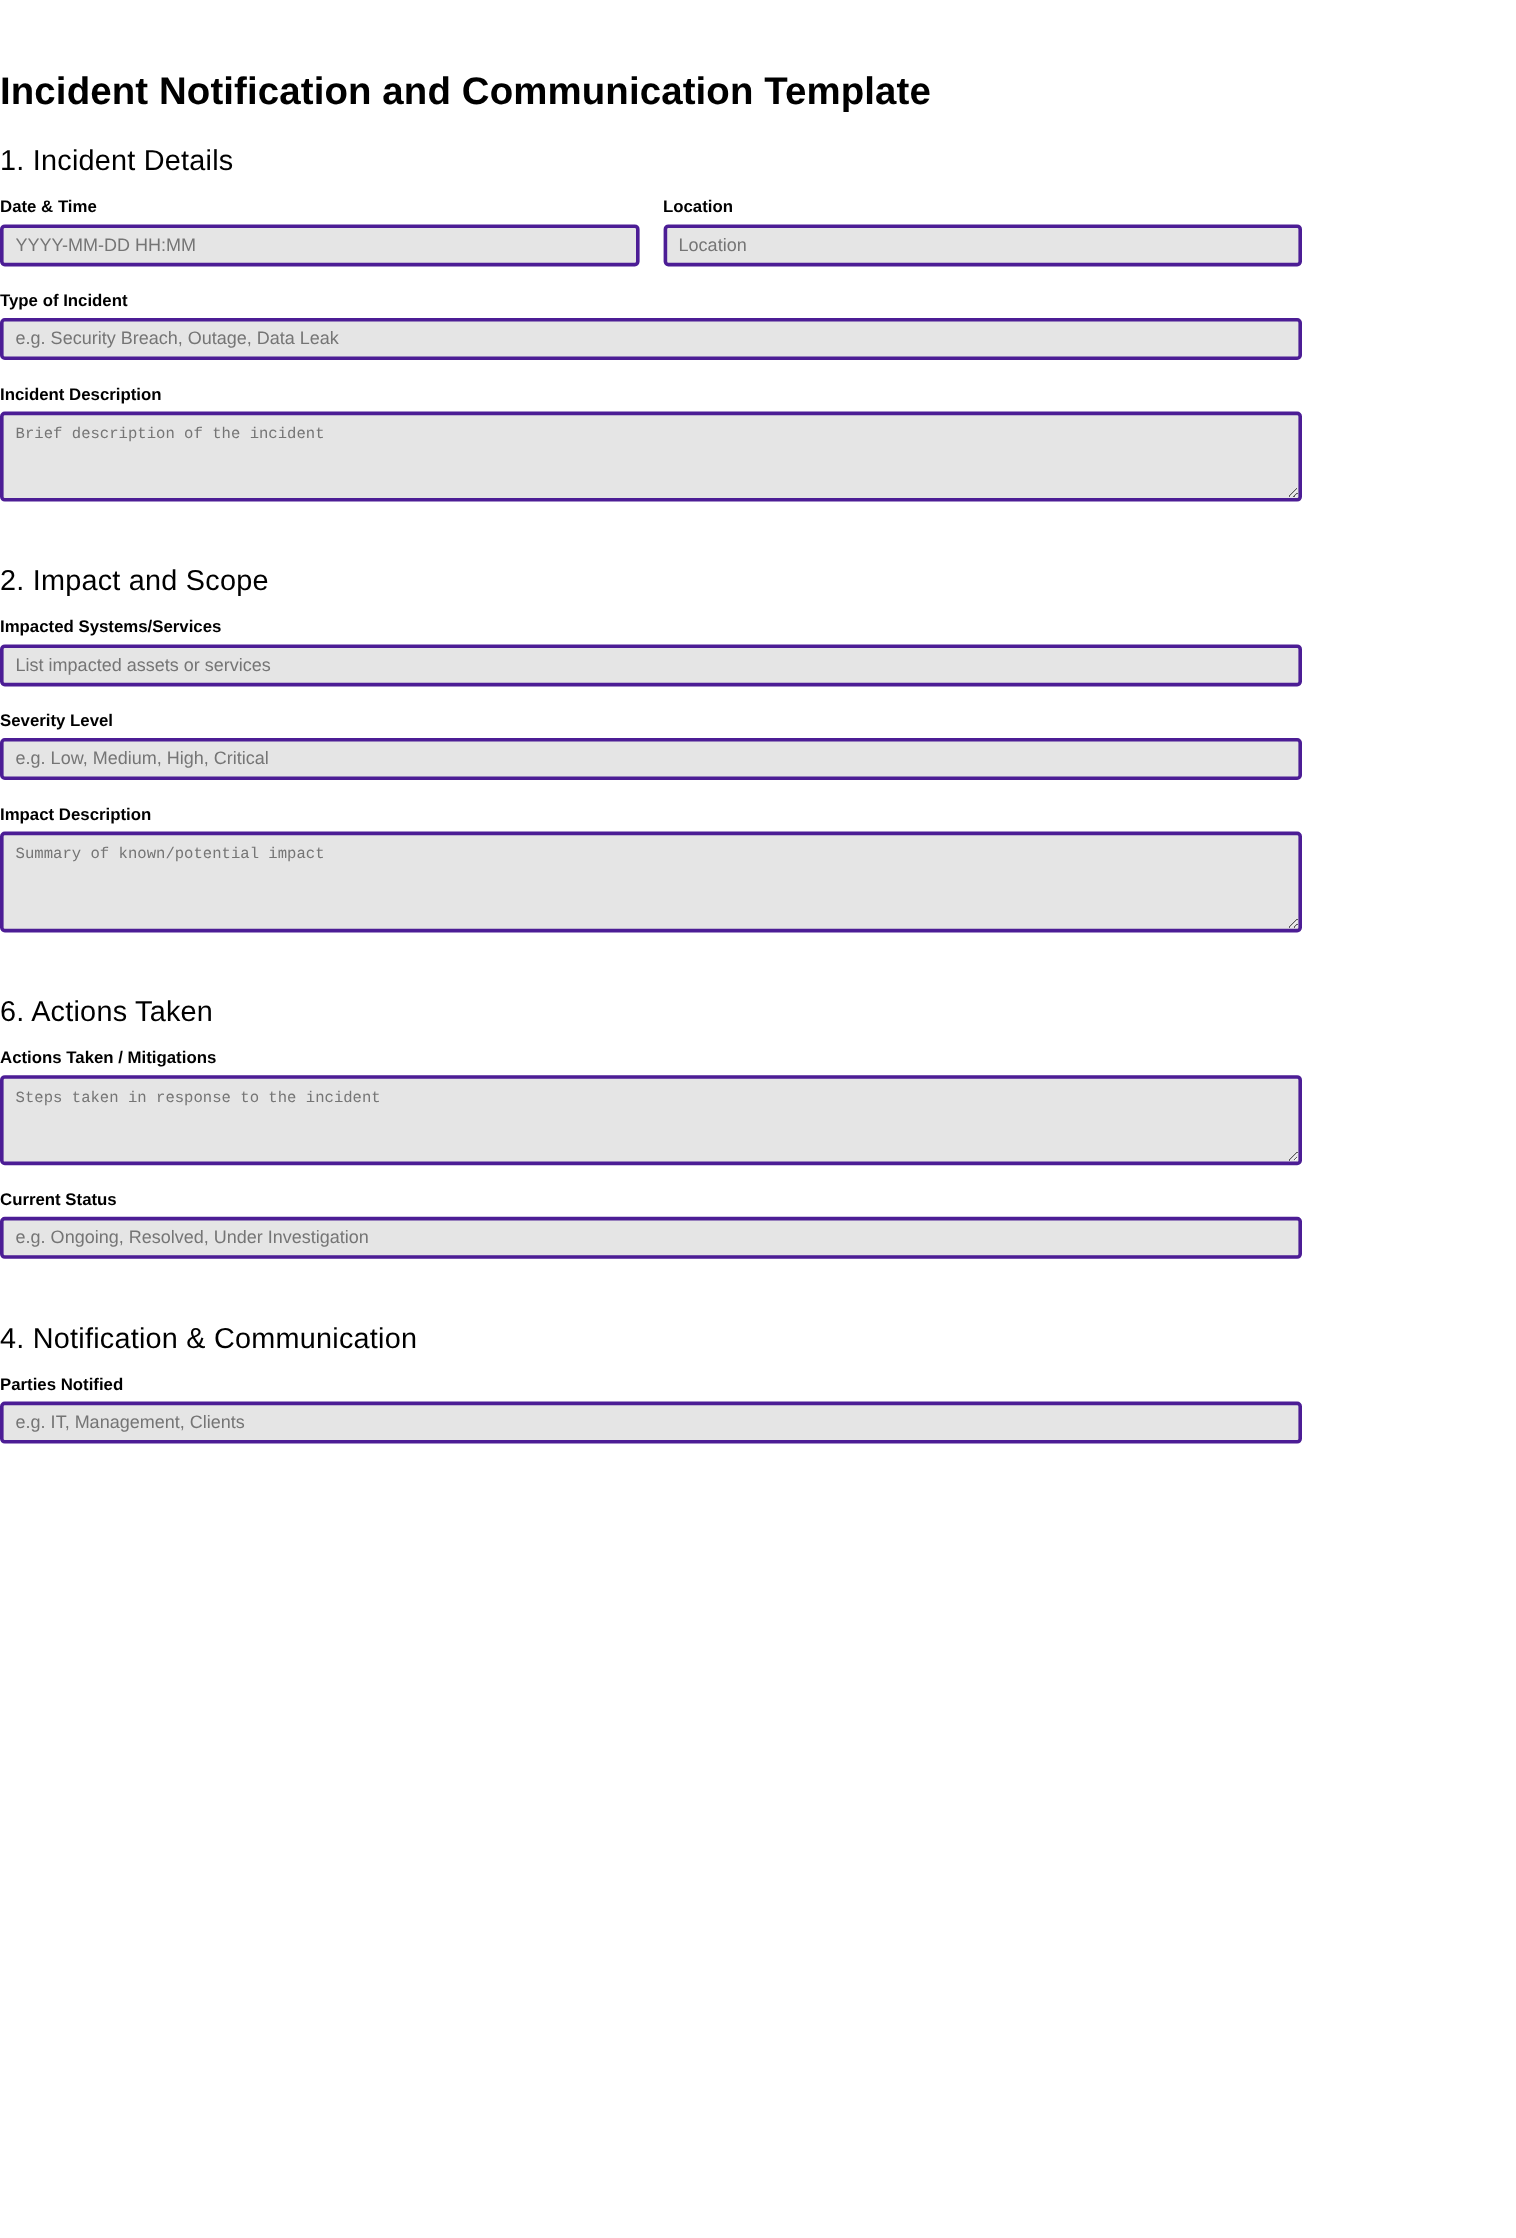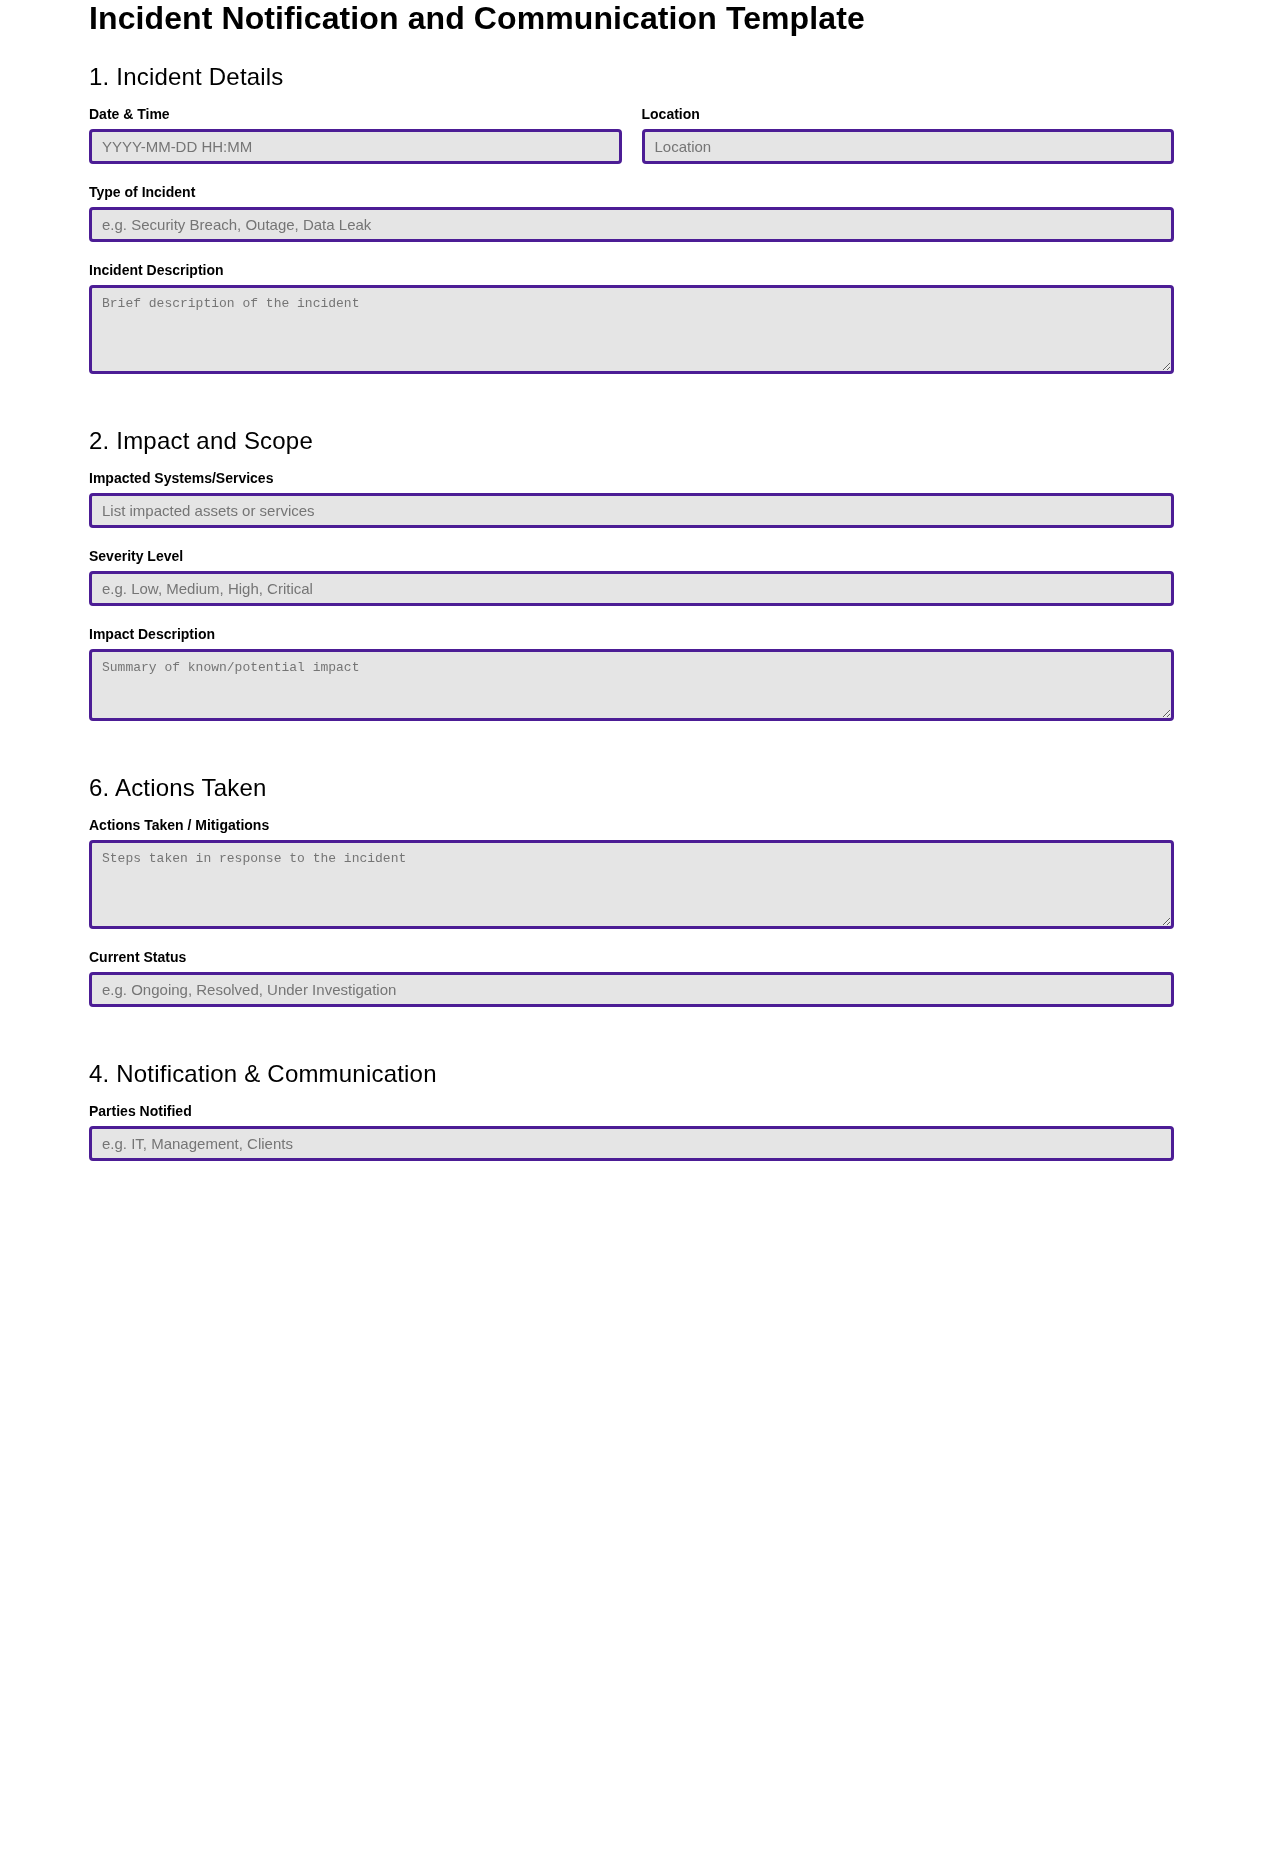--- a/index.html
+++ b/index.html
@@ -5,22 +5,22 @@
   html, body { margin: 0; padding: 0; background: #ffffff; }
   body {
     width: 1263px;
     height: 1865px;
     overflow: hidden;
     font-family: "Liberation Sans", sans-serif;
     color: #000000;
   }
   .container {
     position: relative;
-    margin-left: 89px;
     width: 1085px;
+    padding-top: 58px;
   }
   h1 {
     font-size: 32px;
     font-weight: bold;
     margin: 0 0 25px 0;
     line-height: 37px;
     letter-spacing: 0.1px;
   }
   h2 {
     font-size: 24px;
@@ -57,22 +57,22 @@
     font-family: "Liberation Sans", sans-serif;
     font-size: 15px;
   }
   textarea {
     padding: 8px 10px;
     font-family: "Liberation Mono", monospace;
     font-size: 13px;
     line-height: 16px;
     resize: vertical;
   }
-  textarea.tall { height: 89px; }
-  textarea.short { height: 72px; }
+  textarea.tall { height: 75px; }
+  textarea.short { height: 84px; }
   ::placeholder { color: #757575; opacity: 1; }
 </style>
 </head>
 <body>
 
 <div class="container">
   <h1>Incident Notification and Communication Template</h1>
 
   <div class="section">
     <h2>1. Incident Details</h2>

